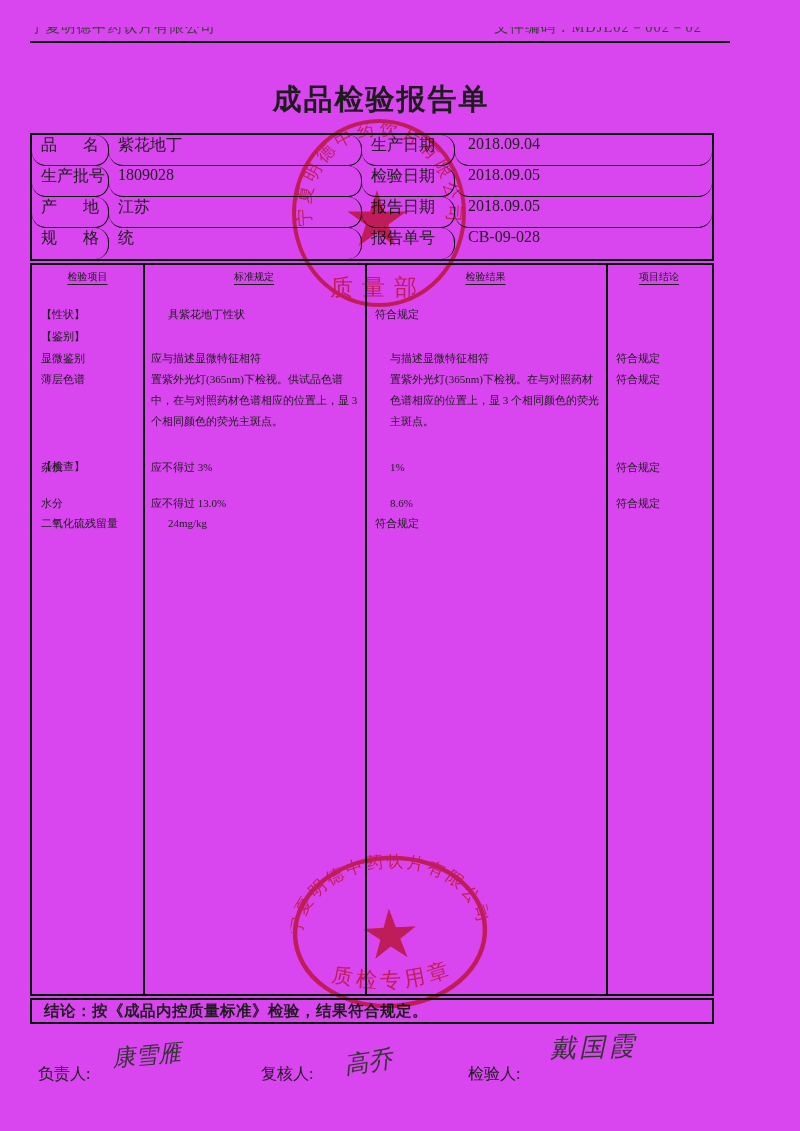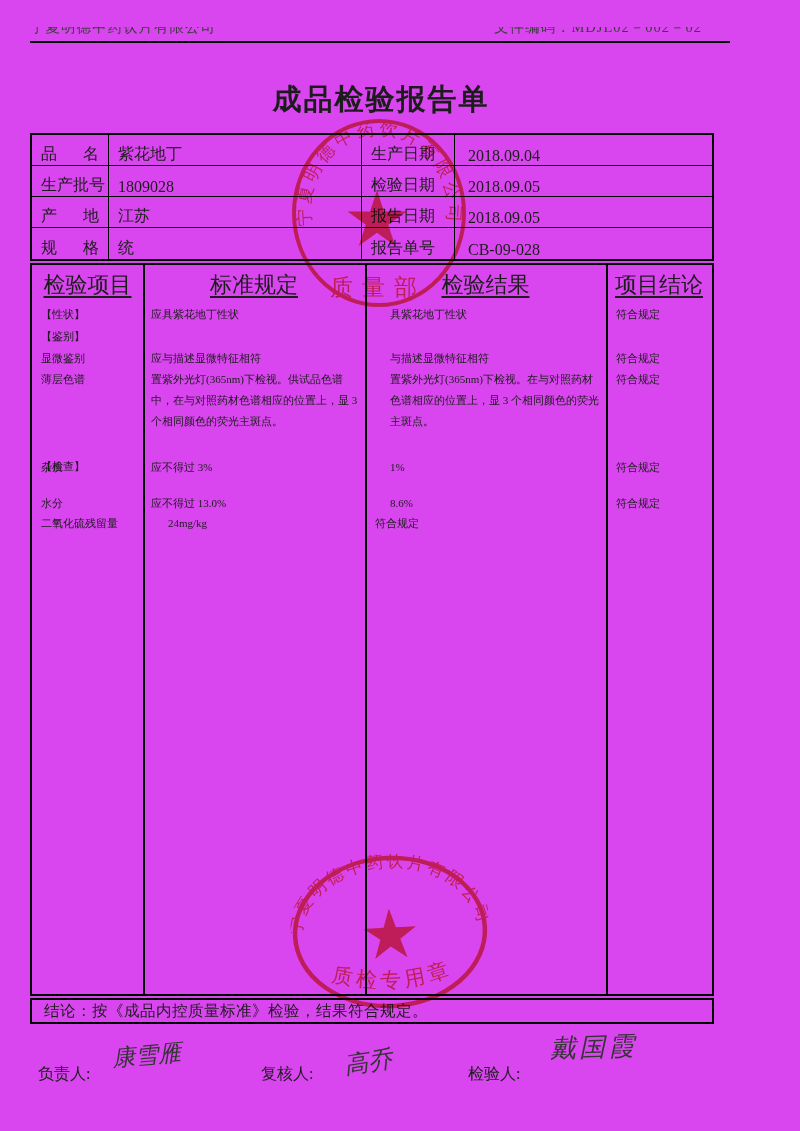--- a/index.html
+++ b/index.html
@@ -15,45 +15,45 @@
   .rule{position:absolute;left:30px;top:41px;width:700px;height:2px;background:#000;}
   
   .title{position:absolute;top:80px;left:381px;transform:translateX(-50%);
     font-family:"DejaVu Sans","Liberation Sans",sans-serif;font-weight:bold;
     font-size:29px;letter-spacing:2px;white-space:nowrap;}
   
   .info-table{position:absolute;left:30px;top:133px;width:684px;height:128px;
     border:2px solid #000;box-sizing:border-box;display:grid;
     grid-template-columns:77px 253px 93px auto;grid-auto-rows:31px;}
   .info-table .cell{border-right:1.5px solid #000;border-bottom:1.5px solid #000;
-    display:flex;align-items:flex-end;padding:0 9px;font-size:16px;box-sizing:border-box;
-    white-space:nowrap;overflow:visible;}
+    display:flex;align-items:flex-start;padding:0 9px;font-size:16px;box-sizing:border-box;
+    white-space:nowrap;overflow:visible;border-radius:14px;}
   .info-table .nbr{border-right:none;}
   .info-table .nbb{border-bottom:none;}
   .jl{display:block;width:100%;text-align:justify;text-align-last:justify;}
   .val2{padding-left:13px !important;}
   
   .main-table{position:absolute;left:30px;top:263px;width:684px;height:733px;
     border:2px solid #000;box-sizing:border-box;}
   .vline{position:absolute;top:0;bottom:0;width:1.5px;background:#000;}
   .v1{left:111px;}.v2{left:333px;}.v3{left:574px;}
   .mt-grid{display:grid;grid-template-columns:111px 222px 241px auto;position:absolute;left:0;right:0;}
-  .mt-header{top:5px;font-size:22px;}
+  .mt-header{top:5px;font-size:10px;}
   .mt-header span{justify-self:center;text-decoration:underline;text-underline-offset:4px;}
   .mt-row{font-size:11px;line-height:21px;}
   .mt-row .c1{padding-left:9px;}
   .mt-row .c2{padding:0 7px 0 8px;}
   .mt-row .c3{padding:0 7px 0 11px;margin-left:14px;}
   .mt-row .c4{padding-left:10px;}
   .r1{top:39px;}.r2{top:61px;}.r3{top:83px;}.r4{top:104px;}
   .r5{top:191px;}.r6{top:192px;}.r7{top:228px;}.r8{top:248px;}
   
   .conclusion{position:absolute;left:30px;top:998px;width:684px;height:26px;
     border:2px solid #000;box-sizing:border-box;display:flex;align-items:center;
-    padding-left:12px;font-size:15.5px;font-weight:normal;letter-spacing:.5px;}
+    padding-left:12px;font-size:15.5px;font-weight:bold;letter-spacing:.5px;}
   
   .signer-label{position:absolute;top:1064px;font-size:16px;white-space:nowrap;}
   .sig{position:absolute;font-style:italic;color:#343434;white-space:nowrap;
     font-family:"DejaVu Serif","Liberation Serif",serif;}
   .sig1{left:112px;top:1040px;font-size:23px;transform:rotate(-5deg);}
   .sig2{left:344px;top:1046px;font-size:24px;transform:rotate(-9deg);}
   .sig3{left:550px;top:1030px;font-size:26px;transform:rotate(-2deg);letter-spacing:3px;}
   
   .stamp{position:absolute;mix-blend-mode:multiply;opacity:.85;}
   .stamp-top{left:289px;top:115px;}
@@ -114,21 +114,20 @@
 
     <div class="mt-grid mt-header">
       <span>检验项目</span>
       <span>标准规定</span>
       <span>检验结果</span>
       <span>项目结论</span>
     </div>
 
     <div class="mt-grid mt-row r1">
       <span class="c1">【性状】</span>
-      <span class="c2">应具紫花地丁性状</span>
       <span class="c3">具紫花地丁性状</span>
       <span class="c4">符合规定</span>
     </div>
     <div class="mt-grid mt-row r2">
       <span class="c1">【鉴别】</span>
       <span class="c2"></span>
       <span class="c3"></span>
       <span class="c4"></span>
     </div>
     <div class="mt-grid mt-row r3">

